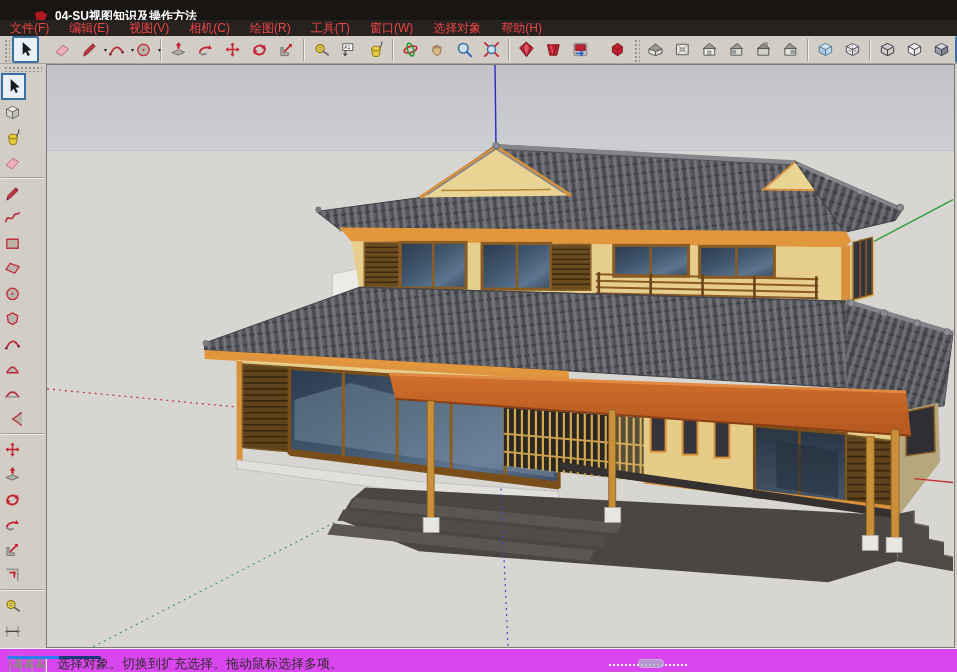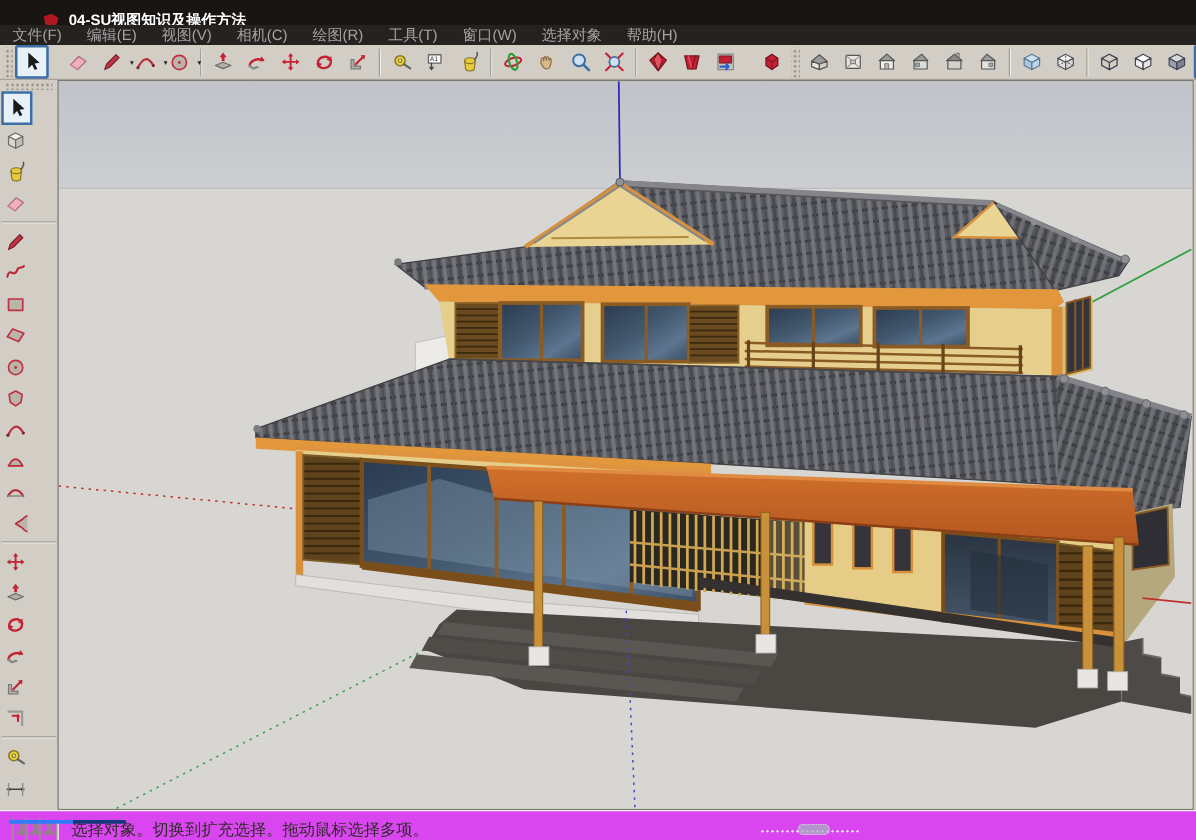--- a/index.html
+++ b/index.html
@@ -6,21 +6,21 @@
   #app{position:relative;width:957px;height:672px;overflow:hidden;
        font-family:"Liberation Sans",sans-serif;background:#d2cec6;
        -webkit-user-select:none;user-select:none;}
   
   #titlebar{position:absolute;left:0;top:0;width:100%;height:32px;background:#181512;
             color:#fff;font-size:12px;font-weight:bold;display:flex;align-items:center;padding-left:32px;}
   #applogo{width:12px;height:10px;margin:0 8px 0 3px;background:#b01820;
            clip-path:polygon(0 20%,55% 0,100% 35%,80% 100%,10% 85%);}
   #menubar{position:absolute;left:0;top:20px;width:100%;height:16px;background:#262220;
            display:flex;align-items:center;border-bottom:1px solid #121008;}
-  .menu-item{color:#a3a3a3;font-size:12px;padding:0 10px;line-height:16px;cursor:default;}
+  .menu-item{color:#ef4444;font-size:12px;padding:0 10px;line-height:16px;cursor:default;}
   
   #toolbar{position:absolute;left:0;top:36px;width:100%;height:28px;background:#d2cec6;
            border-bottom:1px solid #a8a49c;display:flex;align-items:center;padding-left:1px;box-sizing:border-box;}
   .tb-btn{width:23px;height:23px;margin:0 1px;border:1px solid transparent;border-radius:2px;
           display:flex;align-items:center;justify-content:center;position:relative;flex:none;}
   .tb-btn svg{width:19px;height:19px;}
   .tb-btn.active{border:2px solid #3b6ea5;background:#e8f0fa;margin:0;width:23px;height:23px;}
   .tb-btn .dd{position:absolute;right:-6px;top:8px;font-size:6px;color:#222;}
   .tb-grip{width:7px;height:24px;flex:none;margin:0 2px;
      background-image:radial-gradient(circle,#9a968c 1px,transparent 1.2px);

